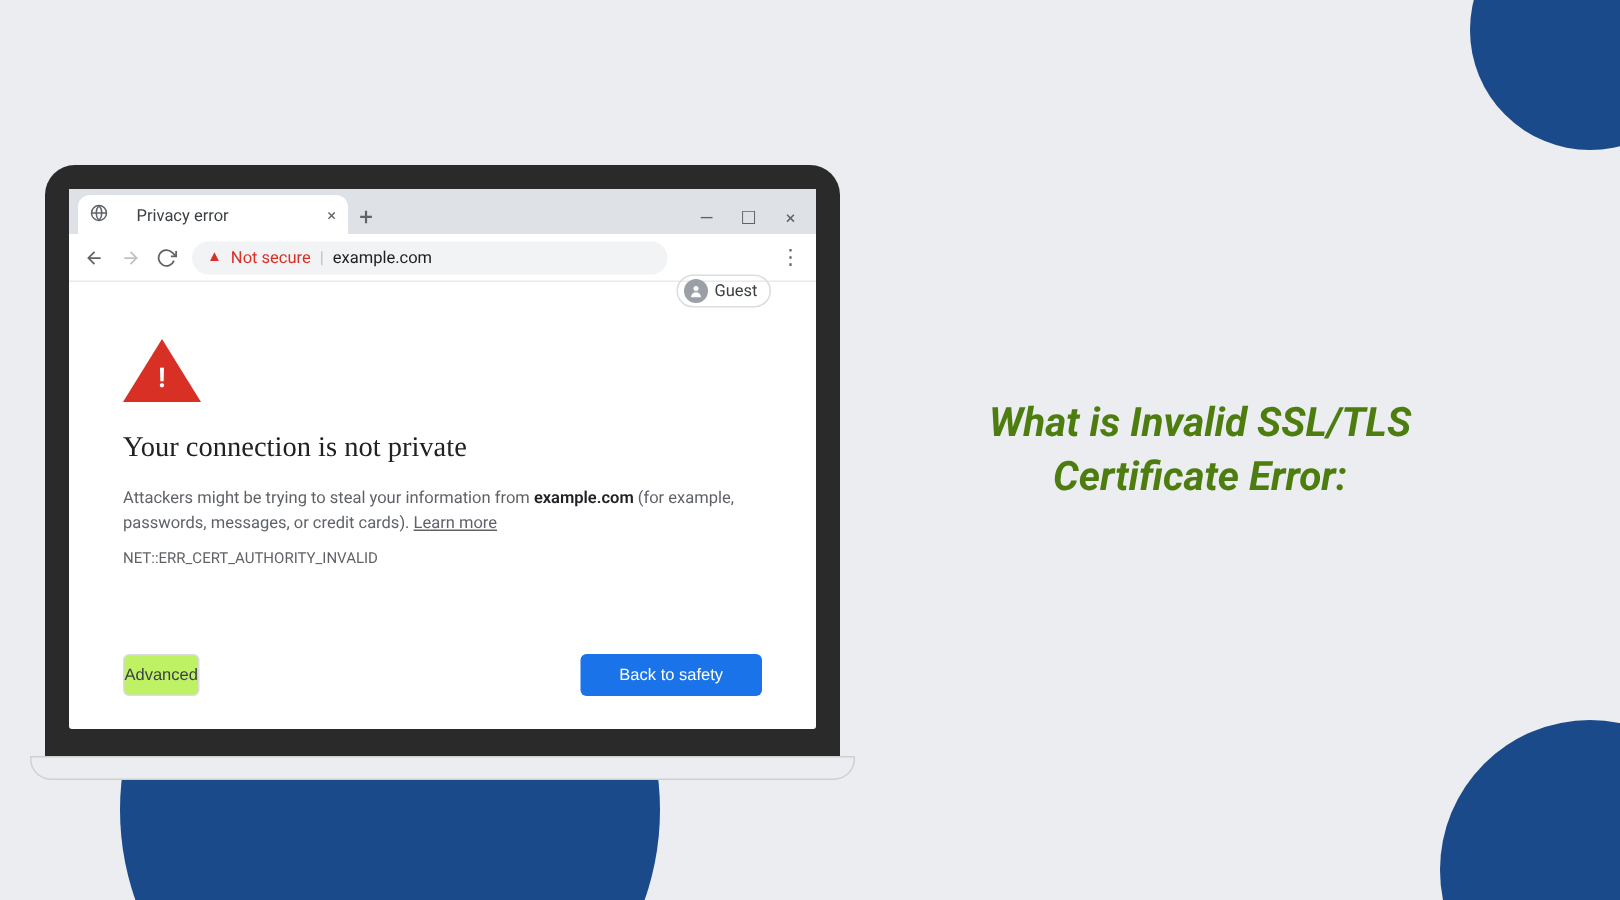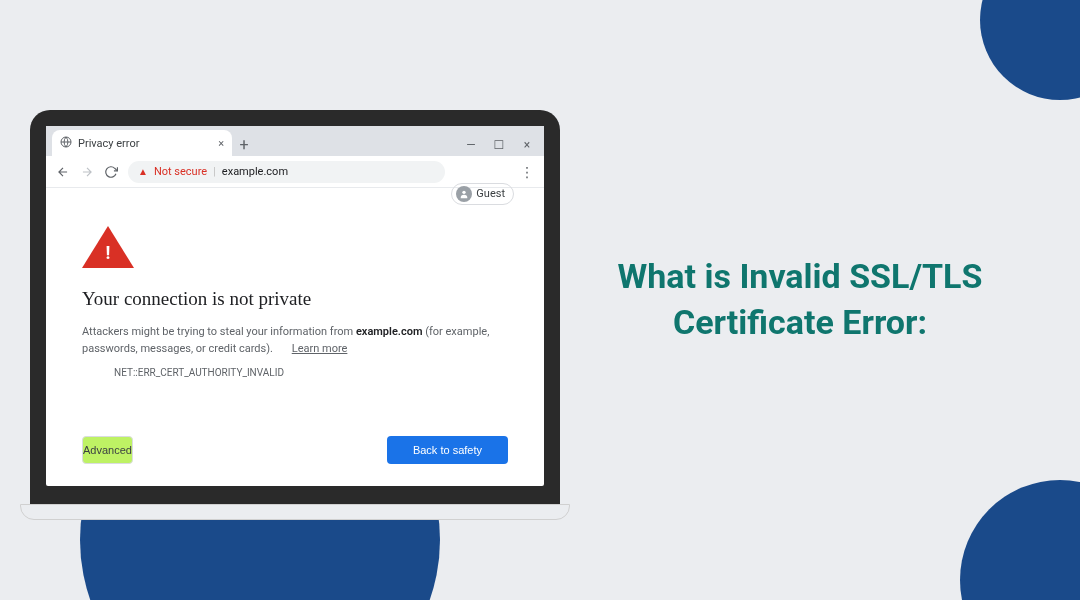--- a/index.html
+++ b/index.html
@@ -44,24 +44,25 @@
 
 .headline {
   position: absolute;
   top: 50%;
   left: 580px;
   right: 60px;
   transform: translateY(-50%);
   text-align: center;
 }
 .headline h1 {
-  color: #0f766e;
-  font-size: 34px;
+  color: #4d7c0f;
+  font-size: 27px;
   font-weight: 700;
   line-height: 1.35;
+  font-style: italic;
 }
 
 
 .laptop {
   position: absolute;
   left: 30px;
   top: 110px;
   width: 530px;
 }
 .laptop-screen-frame {
@@ -99,21 +100,21 @@
   position: relative;
 }
 .tab {
   background: #fff;
   height: 26px;
   width: 180px;
   border-radius: 8px 8px 0 0;
   display: flex;
   align-items: center;
   padding: 0 8px;
-  gap: 6px;
+  gap: 19px;
   font-size: 11px;
   color: #3c4043;
 }
 .tab-close { margin-left: auto; color: #5f6368; }
 .new-tab {
   width: 24px;
   height: 24px;
   display: flex;
   align-items: center;
   justify-content: center;
@@ -223,26 +224,25 @@
   margin-bottom: 14px;
   font-family: Liberation Serif, serif;
 }
 .page p {
   color: #5f6368;
   font-size: 11px;
   line-height: 1.5;
   margin-bottom: 10px;
 }
 .page p b { color: #202124; font-weight: 600; }
-.page p .learn-more { text-decoration: underline; color: #5f6368; margin-left: 16px; }
+.page p .learn-more { text-decoration: underline; color: #5f6368; }
 .error-code {
   color: #5f6368;
   font-size: 10px;
   margin-top: 6px;
-  margin-left: 32px;
 }
 .button-row {
   position: absolute;
   left: 36px;
   right: 36px;
   bottom: 22px;
   display: flex;
   justify-content: space-between;
 }
 .btn-advanced {

